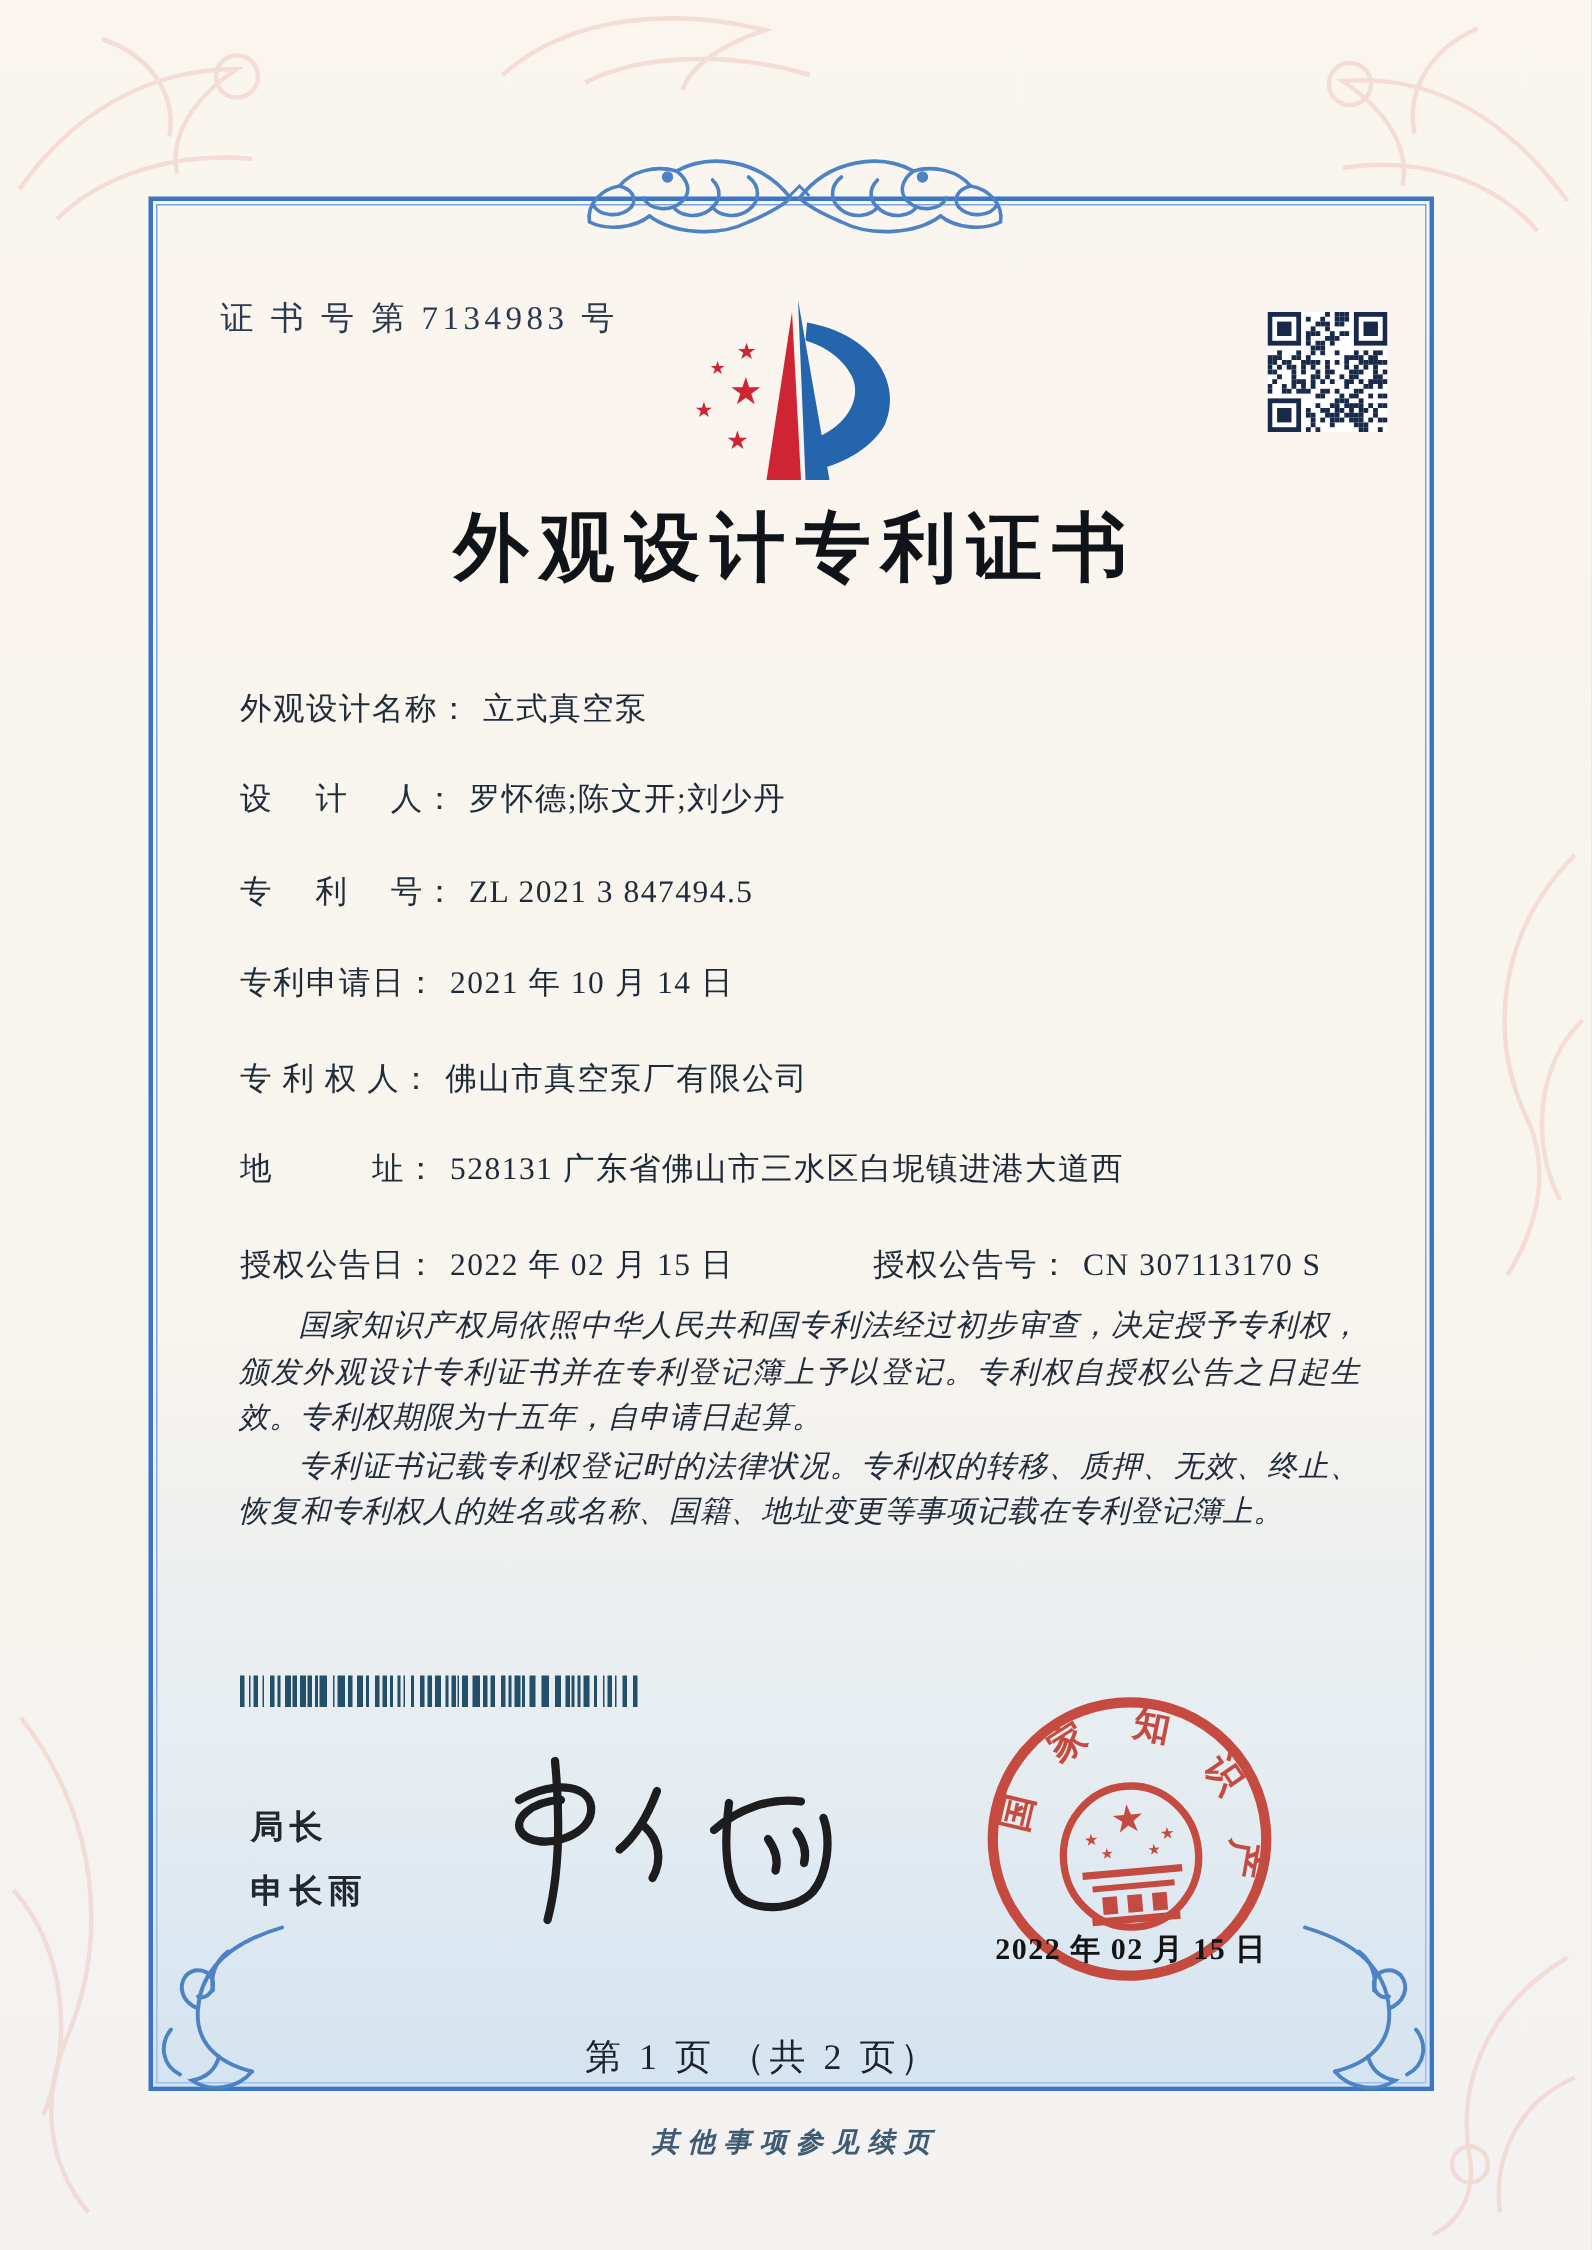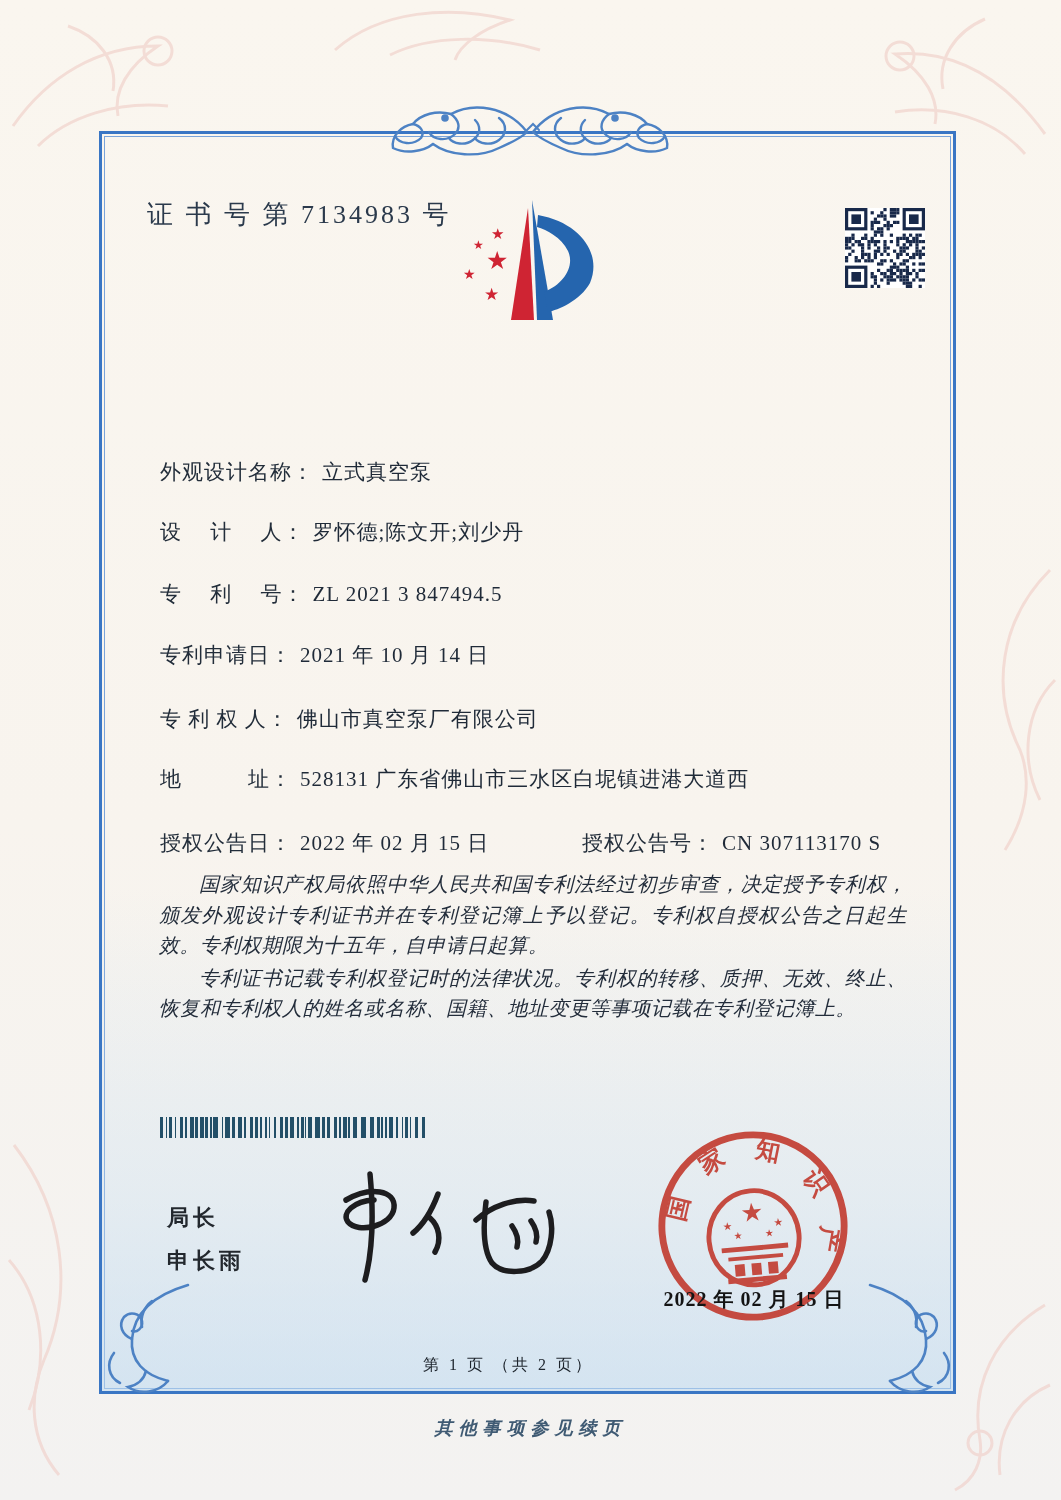--- a/index.html
+++ b/index.html
@@ -6,41 +6,41 @@
   .page{
     position:relative;width:1061px;height:1500px;margin:0 auto;overflow:hidden;
     background:linear-gradient(180deg,#faf6ef 0%,#f8f4ee 55%,#f3f2f1 100%);
     font-family:"Liberation Serif","DejaVu Serif",serif;
     color:#222d3a;
   }
   .wm{position:absolute;opacity:.6;pointer-events:none;}
   .frame{position:absolute;left:99px;top:131px;width:857px;height:1263px;border:3px solid #3a76c4;box-sizing:border-box;}
   .frame-inner{position:absolute;inset:2px;border:1px solid #7aa4da;}
   .frame-tint{position:absolute;inset:0;background:linear-gradient(180deg,rgba(205,228,246,0) 60%,rgba(196,222,243,.35) 85%,rgba(186,216,241,.55) 100%);}
-  .cert-no{position:absolute;left:147px;top:197px;font-size:26px;letter-spacing:3px;color:#2b3a4c;}
+  .cert-no{position:absolute;left:147px;top:197px;font-size:22px;letter-spacing:3px;color:#2b3a4c;}
   .qr{position:absolute;left:845px;top:208px;width:80px;height:80px;}
   .qr svg{width:80px;height:80px;display:block;}
   .logo{position:absolute;left:440px;top:193px;width:185px;height:142px;}
   .logo .star{position:absolute;color:#cf2433;font-family:"DejaVu Sans",sans-serif;line-height:1;}
   .title{position:absolute;left:0;right:0;top:332px;text-align:center;font-size:50px;font-weight:700;letter-spacing:7px;color:#101318;}
   .field-row{position:absolute;left:160px;font-size:21px;letter-spacing:1px;white-space:nowrap;}
   .f-label{color:#222d3a;}
   .f-value{color:#1f2a38;margin-left:8px;}
   .grant-col2{position:absolute;left:394px;top:0;white-space:nowrap;margin-left:28px;}
   .paras{position:absolute;left:159px;top:869px;width:748px;font-size:20px;line-height:30.5px;text-indent:2em;text-align:justify;font-style:italic;color:#232d3b;letter-spacing:.5px;}
   .paras p{margin:0;font-style:italic;}
   .paras p + p{margin-top:2px;}
   .barcode{position:absolute;left:160px;top:1117px;width:268px;height:21px;}
   .barcode i{position:absolute;top:0;bottom:0;background:#234f68;}
   .director-title{position:absolute;left:167px;top:1203px;font-size:22px;font-weight:700;color:#23282e;letter-spacing:4px;}
   .director-name{position:absolute;left:167px;top:1246px;font-size:22px;font-weight:700;color:#23282e;letter-spacing:4px;}
   .signature{position:absolute;left:318px;top:1168px;width:255px;height:120px;}
   .seal{position:absolute;left:655px;top:1128px;width:196px;height:196px;opacity:.9;transform:rotate(-5deg);}
   .seal-date{position:absolute;left:658px;top:1286px;width:192px;text-align:center;font-size:20px;font-weight:700;color:#141414;letter-spacing:1px;}
-  .page-indicator{position:absolute;left:0;right:44px;top:1355px;text-align:center;font-size:16px;letter-spacing:3px;color:#1d242c;}
+  .page-indicator{position:absolute;left:0;right:44px;top:1355px;text-align:center;font-size:24px;letter-spacing:3px;color:#1d242c;}
   .continuation{position:absolute;left:0;right:0;top:1416px;text-align:center;font-size:18px;font-weight:600;font-style:italic;letter-spacing:6px;color:#3f5a73;}
   .dragons{position:absolute;left:357px;top:96px;width:346px;height:72px;}
   .corner{position:absolute;width:102px;height:118px;}
   .corner.left{left:92px;top:1281px;}
   .corner.right{left:864px;top:1281px;transform:scaleX(-1);}
 </style>
 </head>
 <body>
 
 <div class="page">
@@ -358,20 +358,21 @@
       <polygon points="92,7 97,127 113,127" fill="#2565ae"></polygon>
       <path d="M98,22 C142,30 162,62 150,90 C140,108 118,117 108,119 L104,99 C124,91 135,73 128,58 C121,44 107,37 97,34 Z" fill="#2565ae"></path>
     </svg>
     <span class="star" style="left:51px;top:34px;font-size:15px">★</span>
     <span class="star" style="left:33px;top:46px;font-size:12px">★</span>
     <span class="star" style="left:46px;top:55px;font-size:25px">★</span>
     <span class="star" style="left:23px;top:74px;font-size:14px">★</span>
     <span class="star" style="left:44px;top:93px;font-size:17px">★</span>
   </div>
 
+  <div class="title">外观设计专利证书</div>
 
   <div class="field-row" style="top:518px">
     <span class="f-label">设　 计　 人：</span><span class="f-value">罗怀德;陈文开;刘少丹</span>
   </div>
   <div class="field-row" style="top:458px">
     <span class="f-label">外观设计名称：</span><span class="f-value">立式真空泵</span>
   </div>
   <div class="field-row" style="top:580px">
     <span class="f-label">专　 利　 号：</span><span class="f-value">ZL 2021 3 847494.5</span>
   </div>

